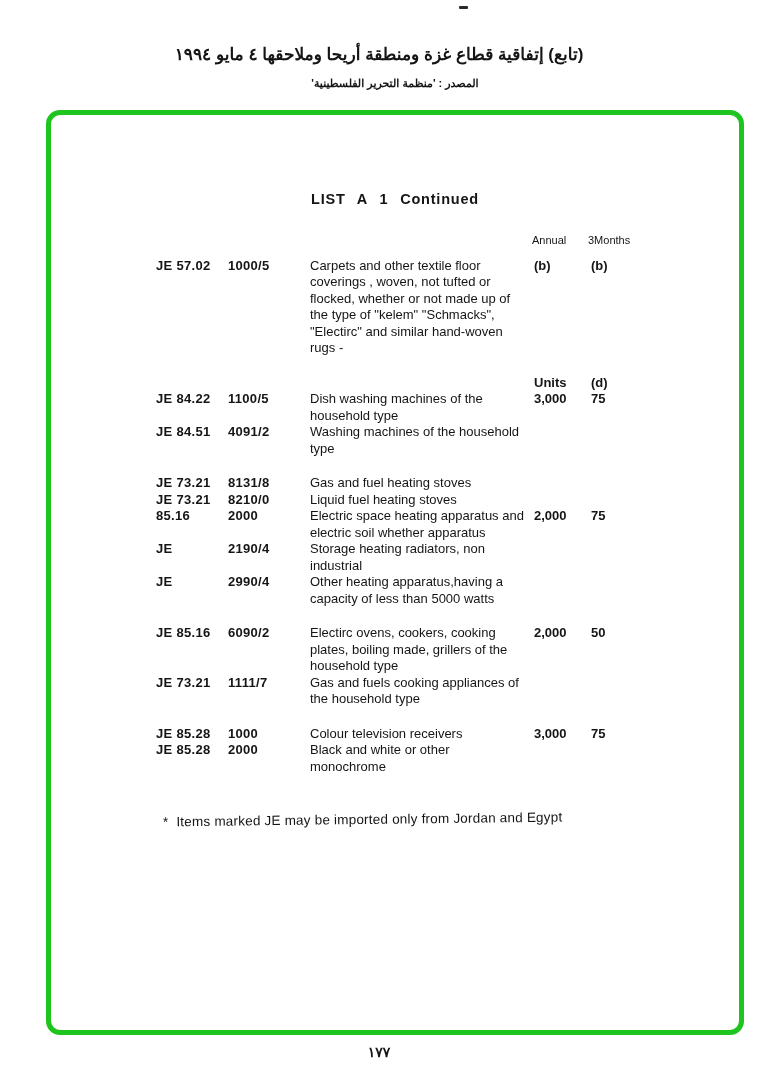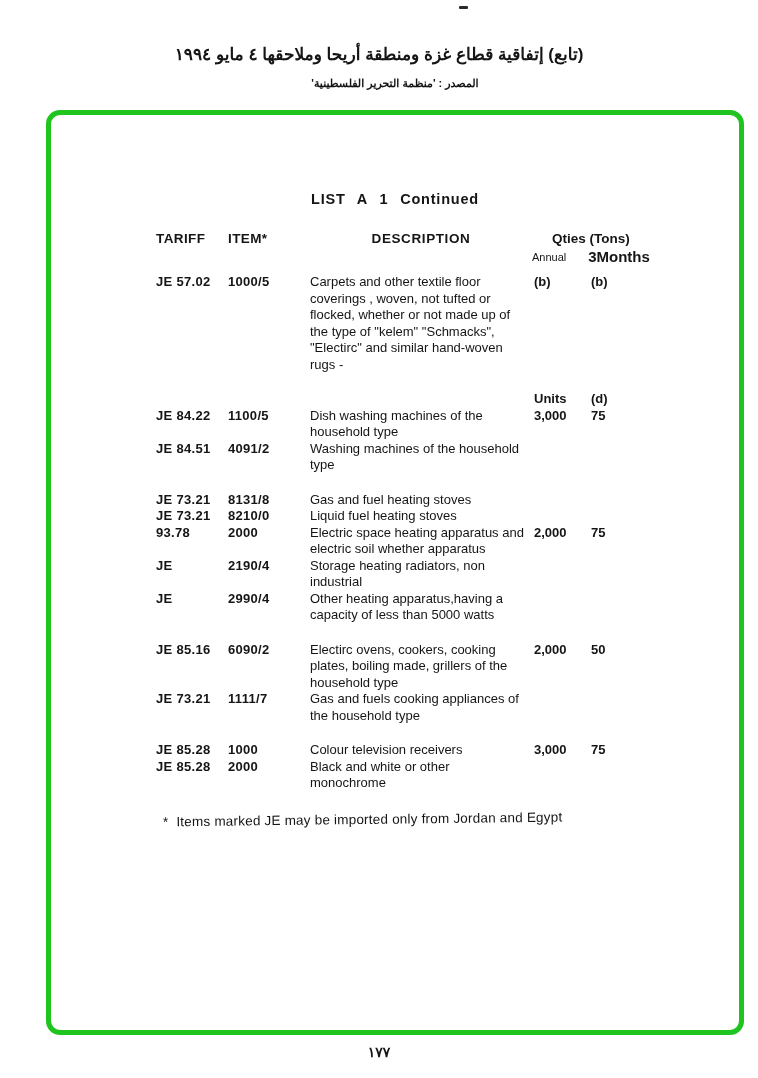--- a/index.html
+++ b/index.html
@@ -53,21 +53,21 @@
     display: grid;
     grid-template-columns: 72px 82px 222px 56px 62px;
     align-items: start;
   }
 
   .thead { font-weight: bold; margin-bottom: 9px; }
   .thead .h-tariff, .thead .h-item { font-size: 13.5px; letter-spacing: 0.4px; }
   .thead .h-desc { text-align: center; font-size: 13.5px; letter-spacing: 0.6px; }
   .thead .h-qties { grid-column: 4 / 6; text-align: center; font-size: 13.5px; }
   .thead .h-annual { grid-column: 4; text-align: left; font-weight: normal; font-size: 11px; }
-  .thead .h-quarter { grid-column: 5; text-align: center; font-weight: bold; font-size: 15px; }
+  .thead .h-quarter { grid-column: 5; text-align: left; font-weight: normal; font-size: 11px; }
   .thead .sub { margin-top: 1px; }
 
   .group { margin-bottom: 18px; }
 
   .cell { min-height: 16.5px; }
   .cell-tariff { font-weight: bold; letter-spacing: 0.3px; }
   .cell-item   { font-weight: bold; letter-spacing: 0.3px; }
   .cell-desc   { padding-right: 6px; }
   .cell-annual { font-weight: bold; padding-left: 2px; }
   .cell-quarter{ font-weight: bold; padding-left: 3px; }
@@ -93,26 +93,20 @@
 
 <div class="arabic-line2">المصدر :  'منظمة التحرير الفلسطينية'</div>
 
 <div class="frame" style="border-color: rgb(31, 196, 31); margin-left: 16px;">
 
   <div class="doc-title">LIST A 1 Continued</div>
 
   <div class="table">
 
     <div class="thead">
-      <div class="grid-row">
-        <div class="h-tariff">TARIFF</div>
-        <div class="h-item">ITEM*</div>
-        <div class="h-desc">DESCRIPTION</div>
-        <div class="h-qties">Qties (Tons)</div>
-      </div>
       <div class="grid-row sub">
         <div class="h-annual">Annual</div>
         <div class="h-quarter">3Months</div>
       </div>
     </div>
 
     <div>
         <div class="group">
           <div class="grid-row">
             <div class="cell cell-tariff">JE 57.02</div>
@@ -154,21 +148,21 @@
             <div class="cell cell-quarter"></div>
           </div>
           <div class="grid-row">
             <div class="cell cell-tariff">JE 73.21</div>
             <div class="cell cell-item">8210/0</div>
             <div class="cell cell-desc">Liquid fuel heating stoves</div>
             <div class="cell cell-annual"></div>
             <div class="cell cell-quarter"></div>
           </div>
           <div class="grid-row">
-            <div class="cell cell-tariff">93.78</div>
+            <div class="cell cell-tariff">85.16</div>
             <div class="cell cell-item">2000</div>
             <div class="cell cell-desc">Electric space heating apparatus and electric soil whether apparatus</div>
             <div class="cell cell-annual">2,000</div>
             <div class="cell cell-quarter">75</div>
           </div>
           <div class="grid-row">
             <div class="cell cell-tariff">JE</div>
             <div class="cell cell-item">2190/4</div>
             <div class="cell cell-desc">Storage heating radiators, non industrial</div>
             <div class="cell cell-annual"></div>

